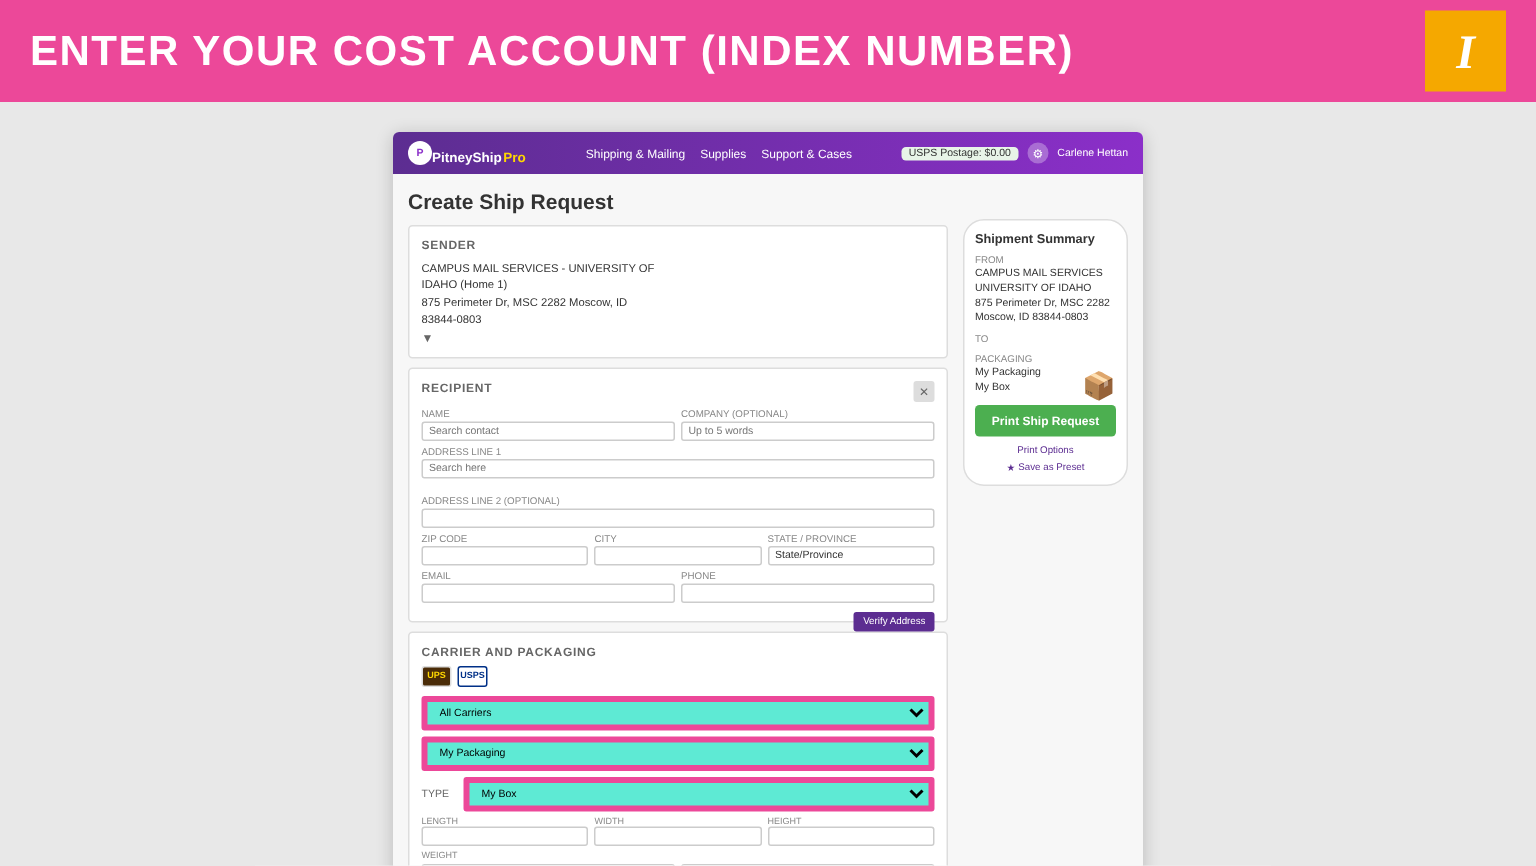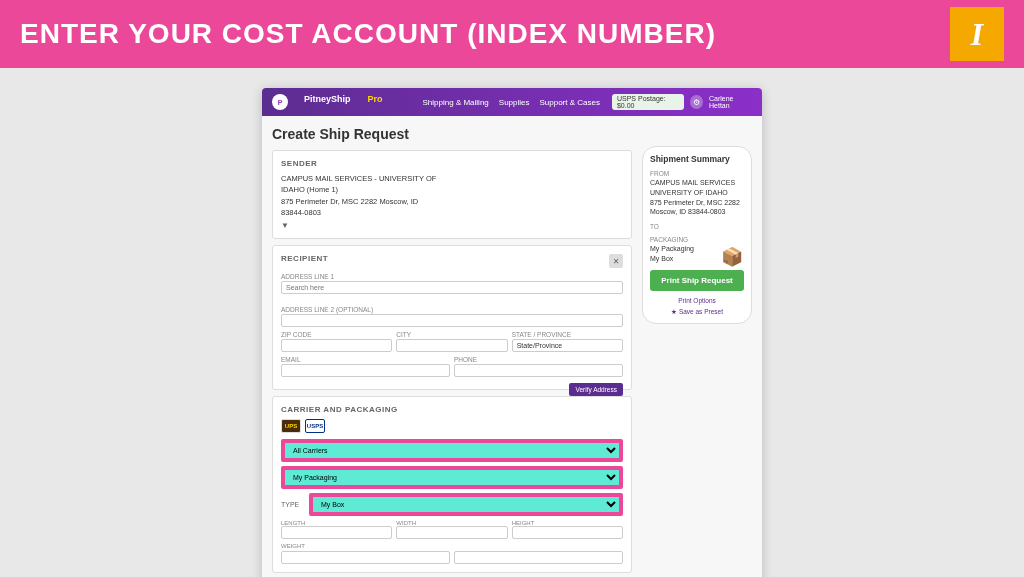--- a/index.html
+++ b/index.html
@@ -72,22 +72,22 @@
     .nav-bar {
       background: linear-gradient(to right, #5c2d91, #8b2fc9);
       display: flex;
       align-items: center;
       padding: 0 10px;
       height: 28px;
       gap: 12px;
     }
     .nav-logo {
       display: flex;
-      align-items: flex-start;
-      gap: 16px;
+      align-items: flex-end;
+      gap: 0;
     }
     .nav-logo-circle {
       width: 16px;
       height: 16px;
       background: #fff;
       border-radius: 50%;
       display: flex;
       align-items: center;
       justify-content: center;
     }
@@ -448,20 +448,30 @@
           <div class="dropdown-row">
             <span class="dropdown-arrow">▼</span>
           </div>
         </div>
 
         <div class="section-box">
           <div class="recipient-header">
             <div class="section-label">Recipient</div>
             <button class="delete-btn">✕</button>
           </div>
+          <div class="form-row">
+            <div class="form-group">
+              <span class="form-group-label">NAME</span>
+              <input class="form-input" placeholder="Search contact" style="">
+            </div>
+            <div class="form-group">
+              <span class="form-group-label">COMPANY (optional)</span>
+              <input class="form-input" placeholder="Up to 5 words" style="">
+            </div>
+          </div>
           <div class="form-group" style="margin-bottom:12px;">
             <span class="form-group-label">ADDRESS LINE 1</span>
             <input class="form-input" placeholder="Search here" style="">
           </div>
           <div class="form-group" style="margin-bottom:4px;">
             <span class="form-group-label">ADDRESS LINE 2 (optional)</span>
             <input class="form-input" placeholder="" style="">
           </div>
           <div class="form-row">
             <div class="form-group">

